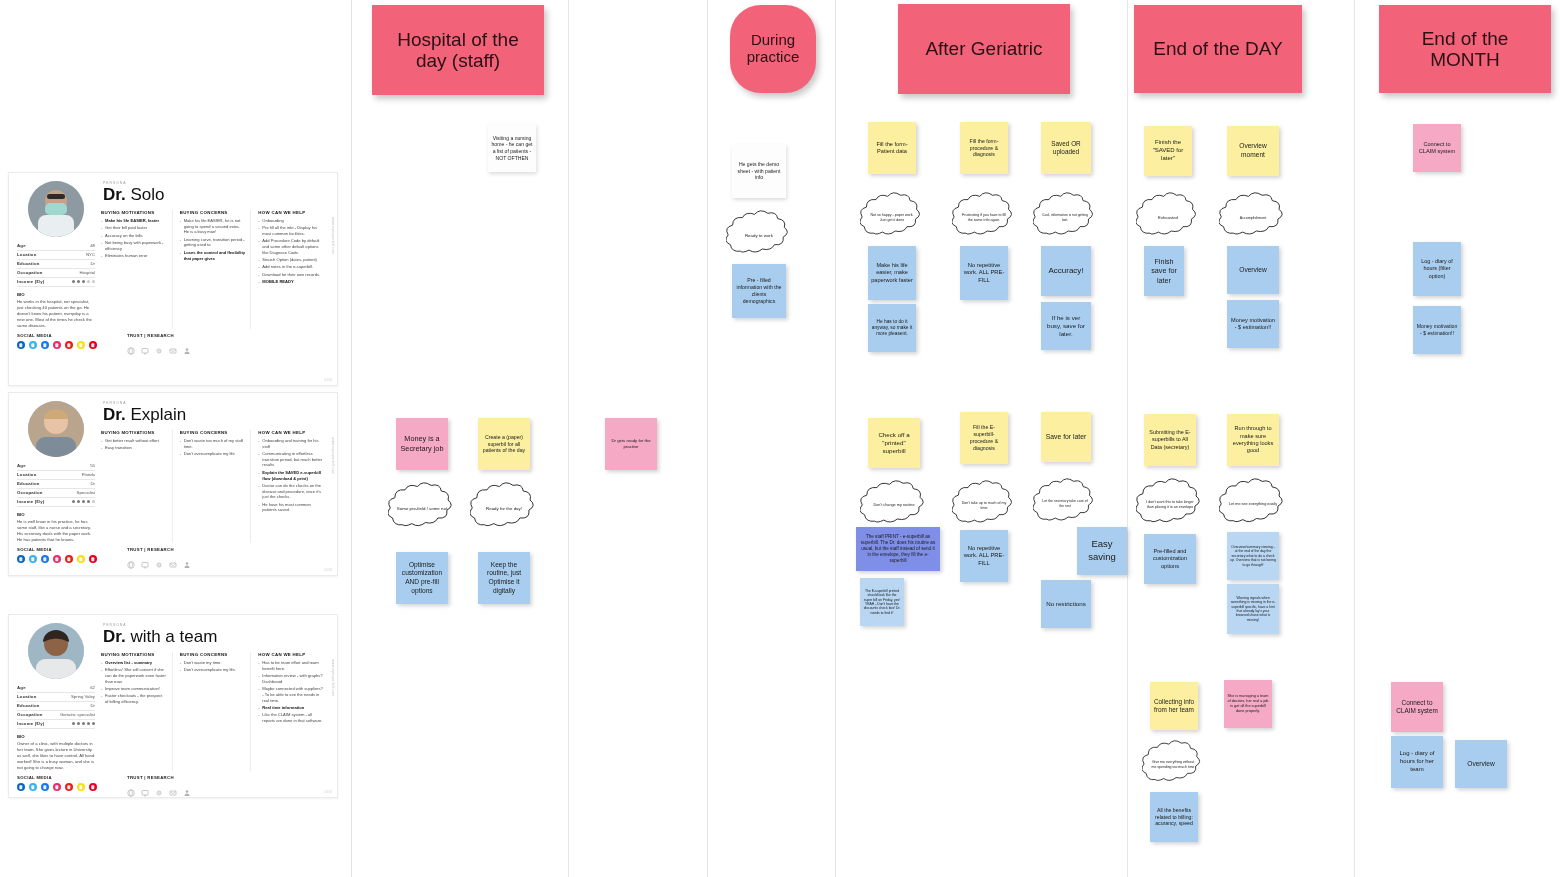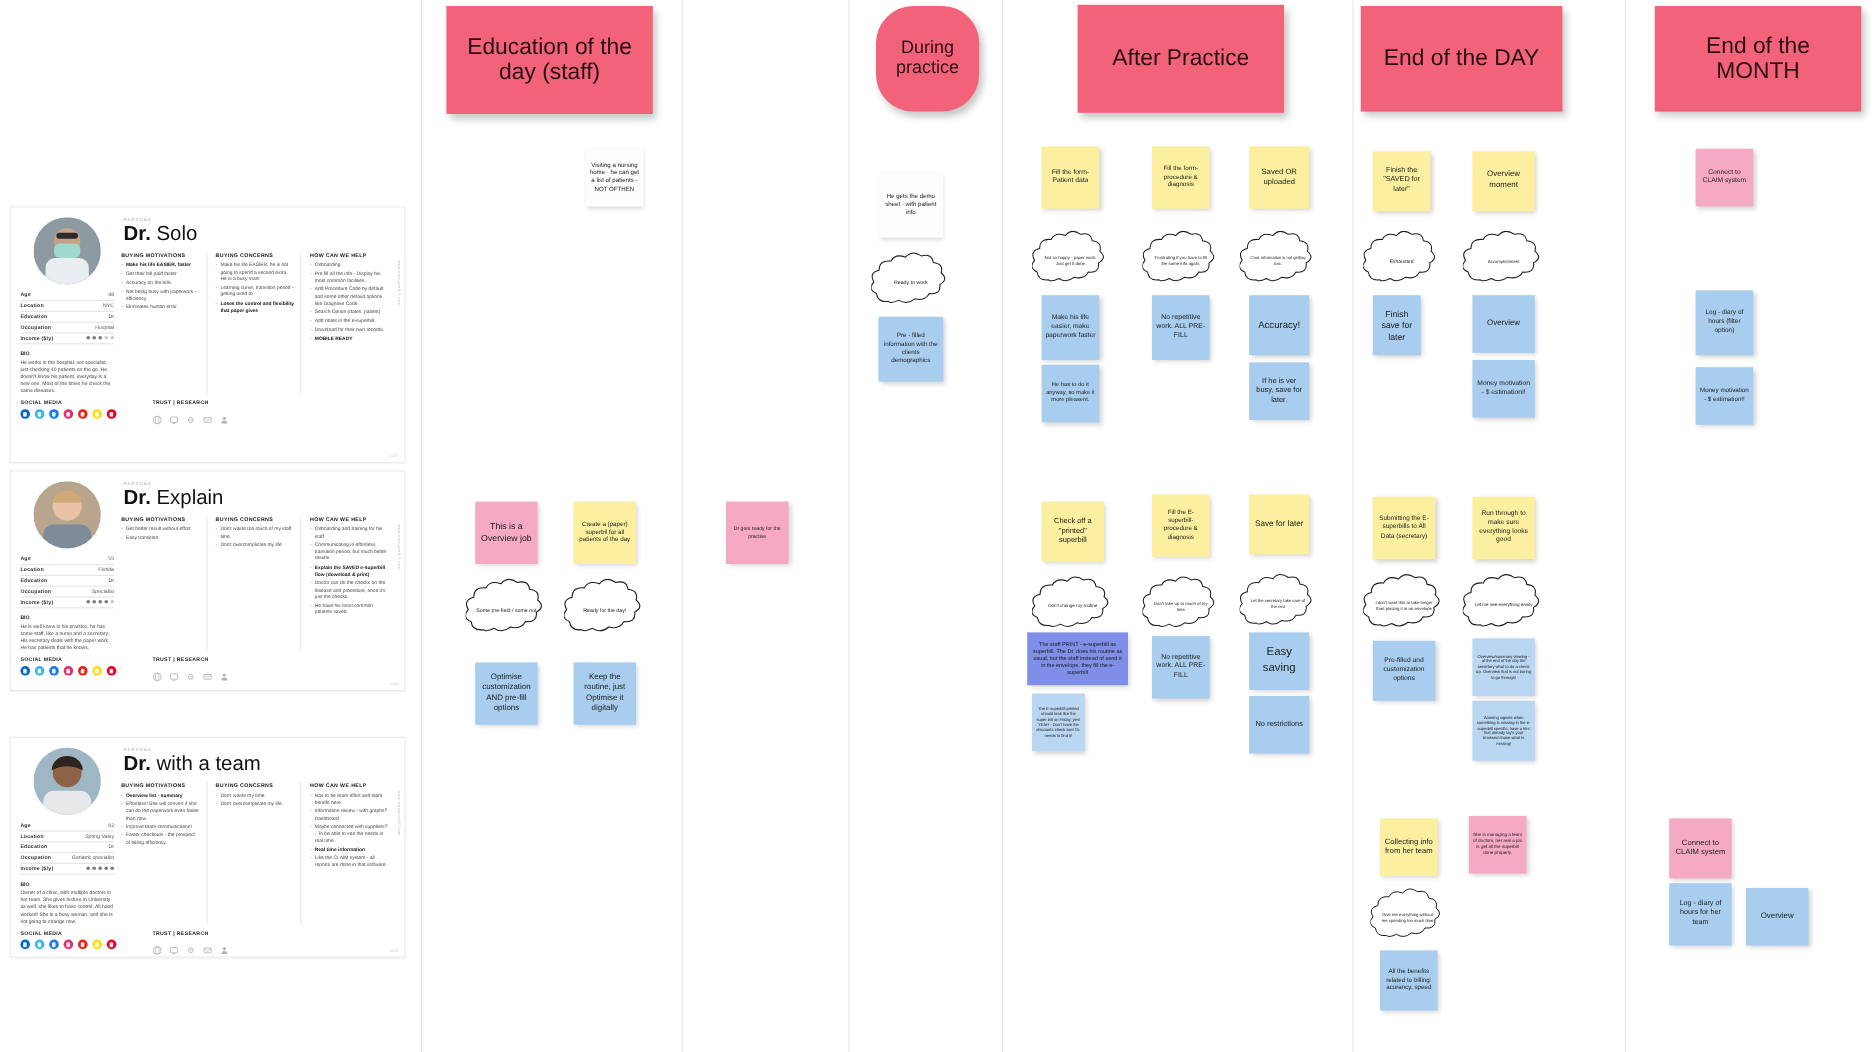--- a/index.html
+++ b/index.html
@@ -109,21 +109,21 @@
     padding:6px 8px;
   }
   .note.header.small { font-size:15px; }
   .note.yellow { background:#fcf0a0; font-size:6.6px; }
   .note.blue   { background:#a8cdee; font-size:6.6px; }
   .note.blue-dark { background:#7f8fe8; font-size:4.6px; }
   .note.blue-pale { background:#b9d6f2; font-size:3.4px; }
   .note.pink   { background:#f5a9c4; font-size:7.3px; }
   .note.pink-s { background:#f5a9c4; font-size:4.3px; }
   .note.white  { background:#fdfdfd; font-size:5.1px; box-shadow:1px 2px 4px rgba(0,0,0,.14); }
-  .note.big    { font-size:9.5px; }
+  .note.big    { font-size:9.5px;margin-left:36px; }
 
   .cloud { position:absolute; display:flex; align-items:center; justify-content:center; }
   .cloud svg { position:absolute; inset:0; width:100%; height:100%; }
   .cloud span {
     position:relative; z-index:2; text-align:center;
     font-size:4.4px; line-height:1.35; color:#1b1b1b; padding:0 12%;
   }
 </style>
 </head>
 <body>
@@ -486,24 +486,24 @@
         </div>
       </div>
       <div class="vert-url">www.mysuperbill.com</div>
       <div class="card-corner">03/03</div>
     </div>
   </div>
 
   <div class="journey">
 
     <div class="jcol c1">
-      <div class="note header" style="left:20px; top:5px; width:172px; height:90px;">Education of the day (staff)</div>
+      <div class="note header" style="left:20px; top:5px; width:172px; height:90px;">Hospital of the day (staff)</div>
       <div class="note white" style="left:136px; top:124px; width:48px; height:48px;">Visiting a nursing home - he can get a list of patients - NOT OFTHEN</div>
 
-      <div class="note pink" style="left:44px; top:418px; width:52px; height:52px;">This is a Overview job</div>
+      <div class="note pink" style="left:44px; top:418px; width:52px; height:52px;">Money is a Secretary job</div>
       <div class="cloud" style="left:36px; top:482px; width:68px; height:54px;">
         <svg viewBox="0 0 120 96" preserveAspectRatio="none">
             <path d="M26 76 q-16 2 -18 -12 q-14 -6 -4 -18 q-8 -14 8 -18 q0 -16 18 -14 q6 -12 22 -6 q10 -12 24 -2 q16 -4 18 10 q16 2 12 16 q12 10 -2 18 q2 16 -16 14 q-6 12 -22 8 q-12 10 -24 2 q-12 6 -16 2z" fill="#fff" stroke="#1b1b1b" stroke-width="1.6"></path>
           </svg>
         <span>Some pre-field / some not</span>
       </div>
       <div class="note blue" style="left:44px; top:552px; width:52px; height:52px;">Optimise customization AND pre-fill options</div>
 
       <div class="note yellow" style="left:126px; top:418px; width:52px; height:52px; font-size:5.2px;">Create a (paper) superbil for all patients of the day</div>
       <div class="cloud" style="left:118px; top:482px; width:68px; height:54px;">
@@ -525,21 +525,21 @@
       <div class="cloud" style="left:18px; top:210px; width:66px; height:52px;">
         <svg viewBox="0 0 120 96" preserveAspectRatio="none">
             <path d="M26 76 q-16 2 -18 -12 q-14 -6 -4 -18 q-8 -14 8 -18 q0 -16 18 -14 q6 -12 22 -6 q10 -12 24 -2 q16 -4 18 10 q16 2 12 16 q12 10 -2 18 q2 16 -16 14 q-6 12 -22 8 q-12 10 -24 2 q-12 6 -16 2z" fill="#fff" stroke="#1b1b1b" stroke-width="1.6"></path>
           </svg>
         <span>Ready to work</span>
       </div>
       <div class="note blue" style="left:24px; top:264px; width:54px; height:54px; font-size:5.2px;">Pre - filled information with the clients demographics</div>
     </div>
 
     <div class="jcol c4">
-      <div class="note header" style="left:62px; top:4px; width:172px; height:90px;">After Practice</div>
+      <div class="note header" style="left:62px; top:4px; width:172px; height:90px;">After Geriatric</div>
 
       <div class="note yellow" style="left:32px; top:122px; width:48px; height:52px; font-size:5.6px;">Fill the form- Patient data</div>
       <div class="cloud" style="left:24px; top:192px; width:64px; height:52px;">
         <svg viewBox="0 0 120 96" preserveAspectRatio="none">
             <path d="M26 76 q-16 2 -18 -12 q-14 -6 -4 -18 q-8 -14 8 -18 q0 -16 18 -14 q6 -12 22 -6 q10 -12 24 -2 q16 -4 18 10 q16 2 12 16 q12 10 -2 18 q2 16 -16 14 q-6 12 -22 8 q-12 10 -24 2 q-12 6 -16 2z" fill="#fff" stroke="#1b1b1b" stroke-width="1.6"></path>
           </svg>
         <span style="font-size:3.6px">Not so happy - paper work. Just get it done</span>
       </div>
       <div class="note blue" style="left:32px; top:246px; width:48px; height:54px; font-size:5.6px;">Make his life easier, make paperwork faster</div>
       <div class="note blue" style="left:32px; top:304px; width:48px; height:48px; font-size:4.8px;">He has to do it anyway, so make it more pleasent.</div>

